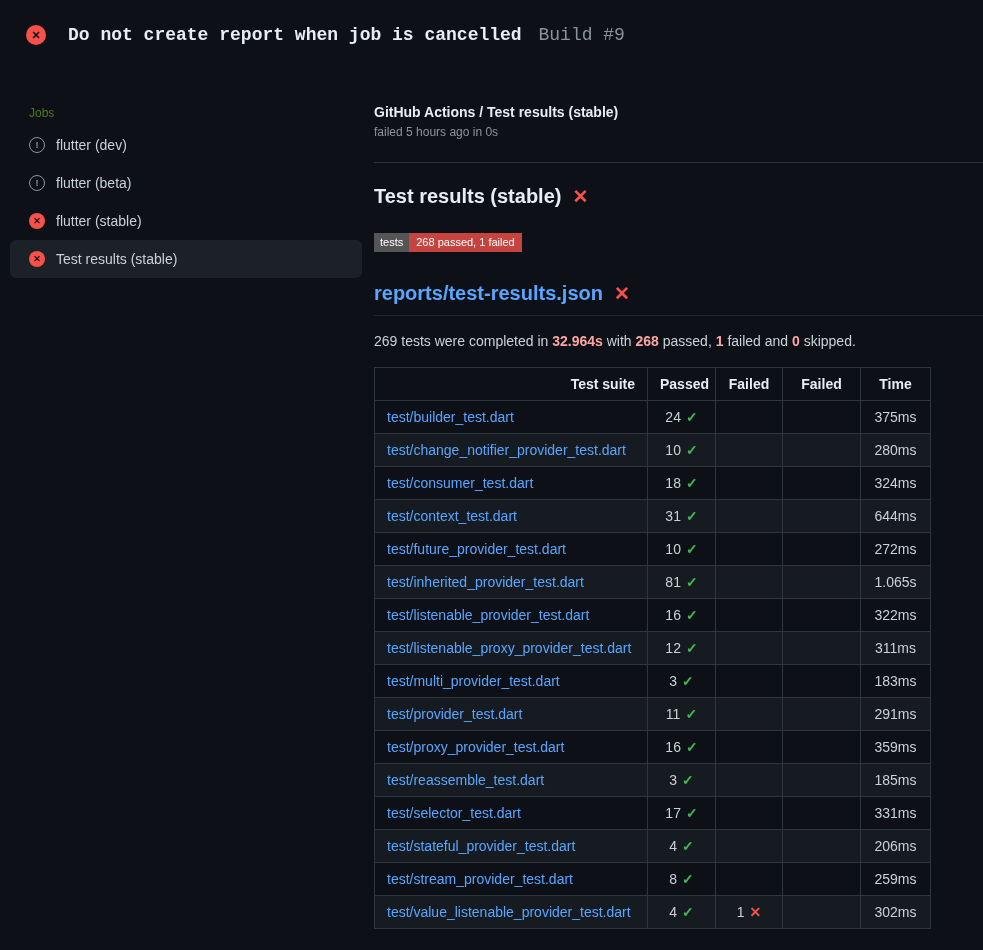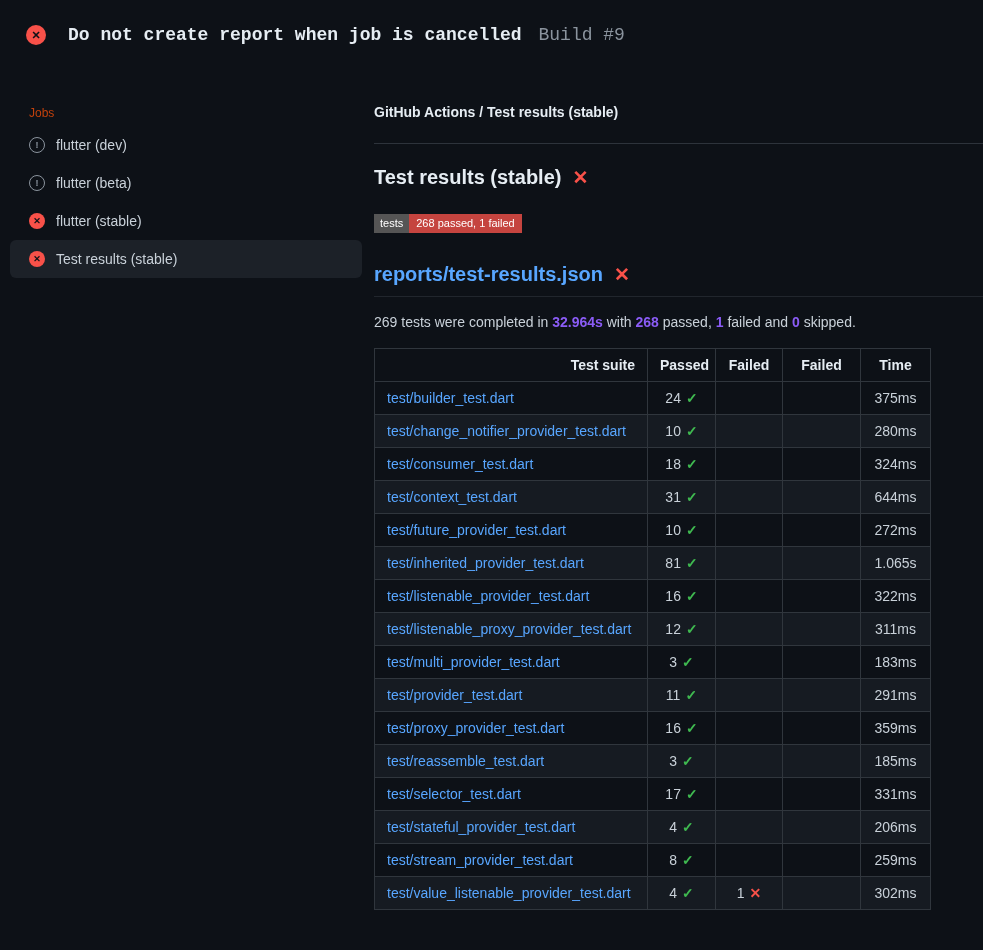--- a/index.html
+++ b/index.html
@@ -23,21 +23,21 @@
 
   
   .layout { display:flex; align-items:flex-start; }
   .sidebar { width:374px; flex:none; padding:20px 12px 0 10px; }
   .side-item {
     display:flex; align-items:center; gap:11px;
     padding:11px 16px 11px 19px; border-radius:6px;
     color:#c9d1d9; cursor:pointer;
   }
   .side-item.selected { background:#1c2128; }
-  .jobs-label { color:#c2410c; font-size:12px; padding:18px 0 6px 19px; }
+  .jobs-label { color:#4d7c0f; font-size:12px; padding:18px 0 6px 19px; }
   .status-icon {
     width:16px; height:16px; flex:none; border-radius:50%;
     display:inline-flex; align-items:center; justify-content:center;
     font-size:9px; line-height:1;
   }
   .status-icon.failed { background:var(--red,#f85149); color:#0d1117; font-weight:900; }
   .status-icon.neutral { border:1.5px solid #8b949e; color:#8b949e; font-weight:700; }
   .home-icon { width:16px; height:16px; flex:none; }
 
   
@@ -53,21 +53,21 @@
   .badge { display:inline-flex; margin-top:25px; border-radius:0; overflow:hidden;
            font-size:11px; color:#fff; line-height:1; }
   .badge-label { background:var(--badge-gray,#555555); padding:4px 6px; }
   .badge-value { background:var(--badge-red,#c5443f); padding:4px 7px;text-align:right; }
 
   .report-title { display:flex; align-items:center; margin:30px 0 0 0;
                   padding-bottom:10px; border-bottom:1px solid #21262d; }
   .report-title a { font-size:20px; font-weight:700; color:var(--link,#58a6ff); text-decoration:none; cursor:pointer; }
 
   .summary-line { margin:17px 0 0 0; color:#c9d1d9; }
-  .summary-line .bold { font-weight:700; color:#8b5cf6; }
+  .summary-line .bold { font-weight:700; color:#fca5a5; }
 
   
   table.results { border-collapse:collapse; margin-top:18px; width:556px; table-layout:fixed; }
   table.results th, table.results td {
     border:1px solid #30363d; padding:7px 12px; font-size:14px; line-height:18px;
   }
   table.results th { font-weight:700; color:#e6edf3; text-align:center; }
   table.results th.col-suite { text-align:right; }
   table.results td { text-align:center; color:#c9d1d9; }
   table.results td.suite { text-align:left; }
@@ -107,20 +107,21 @@
         </div>
         <div class="side-item selected">
           <span class="status-icon failed">✕</span>
           <span>Test results (stable)</span>
         </div>
       </div>
   </aside>
 
   <main class="main">
     <div class="breadcrumb">GitHub Actions / Test results (stable)</div>
+    <div class="status-line">failed 5 hours ago in 0s</div>
     <hr class="divider">
 
     <h2 class="section-title">
       <span class="title-text">Test results (stable)</span>
       <span class="heading-x">✕</span>
     </h2>
 
     <div>
       <span class="badge">
         <span class="badge-label">tests</span>

